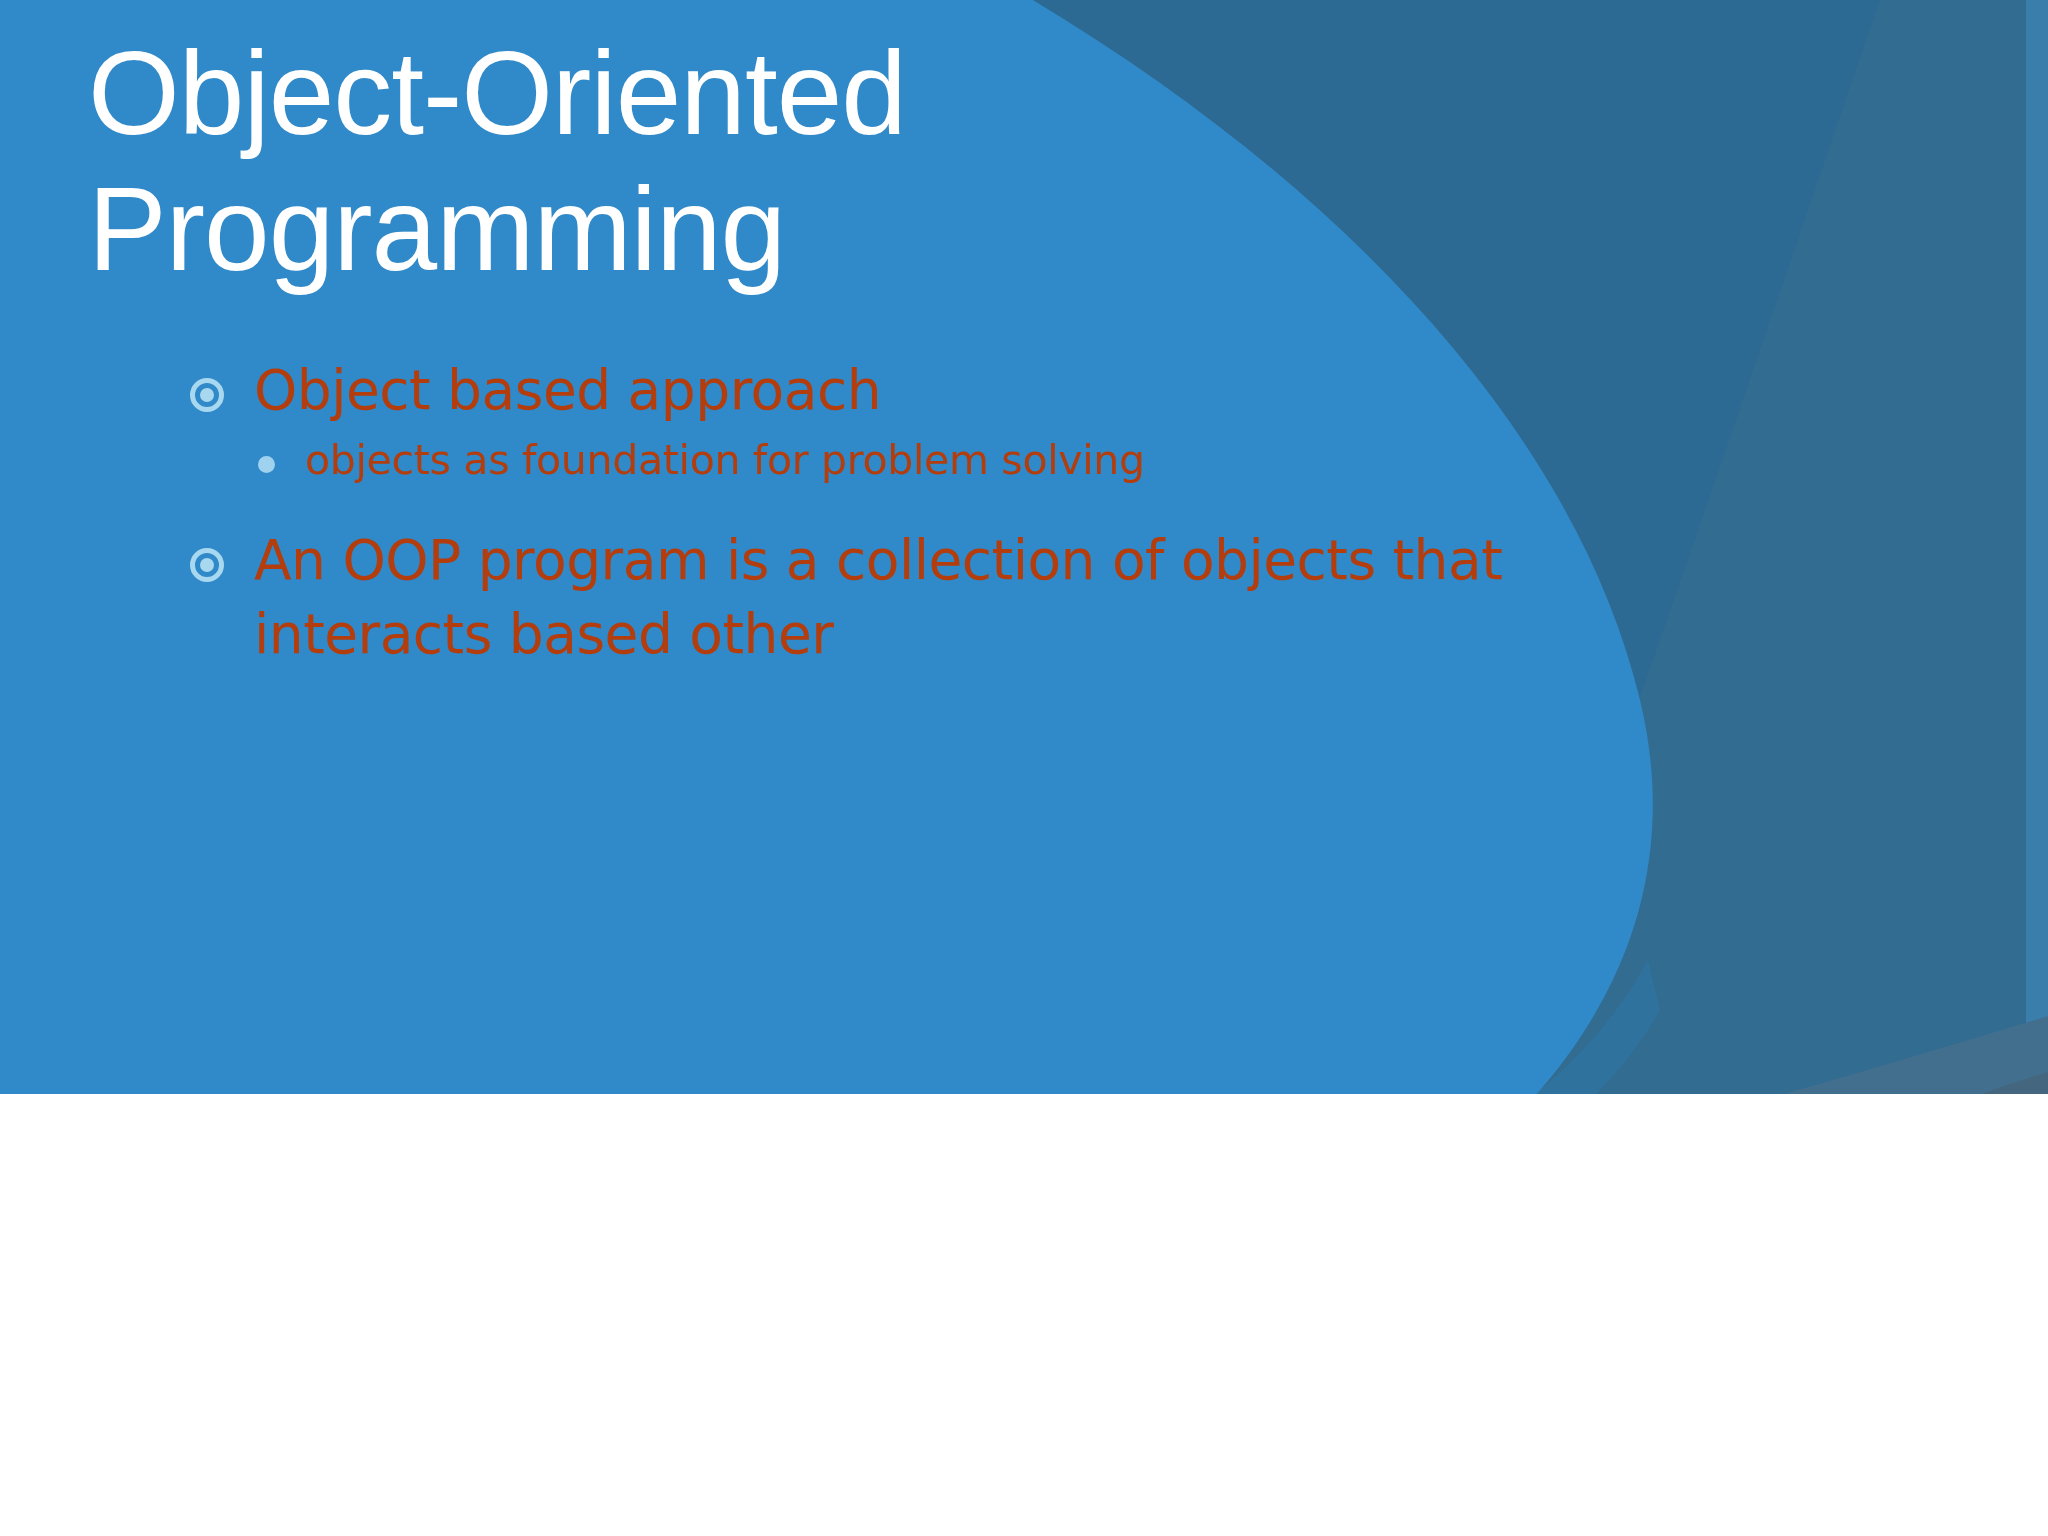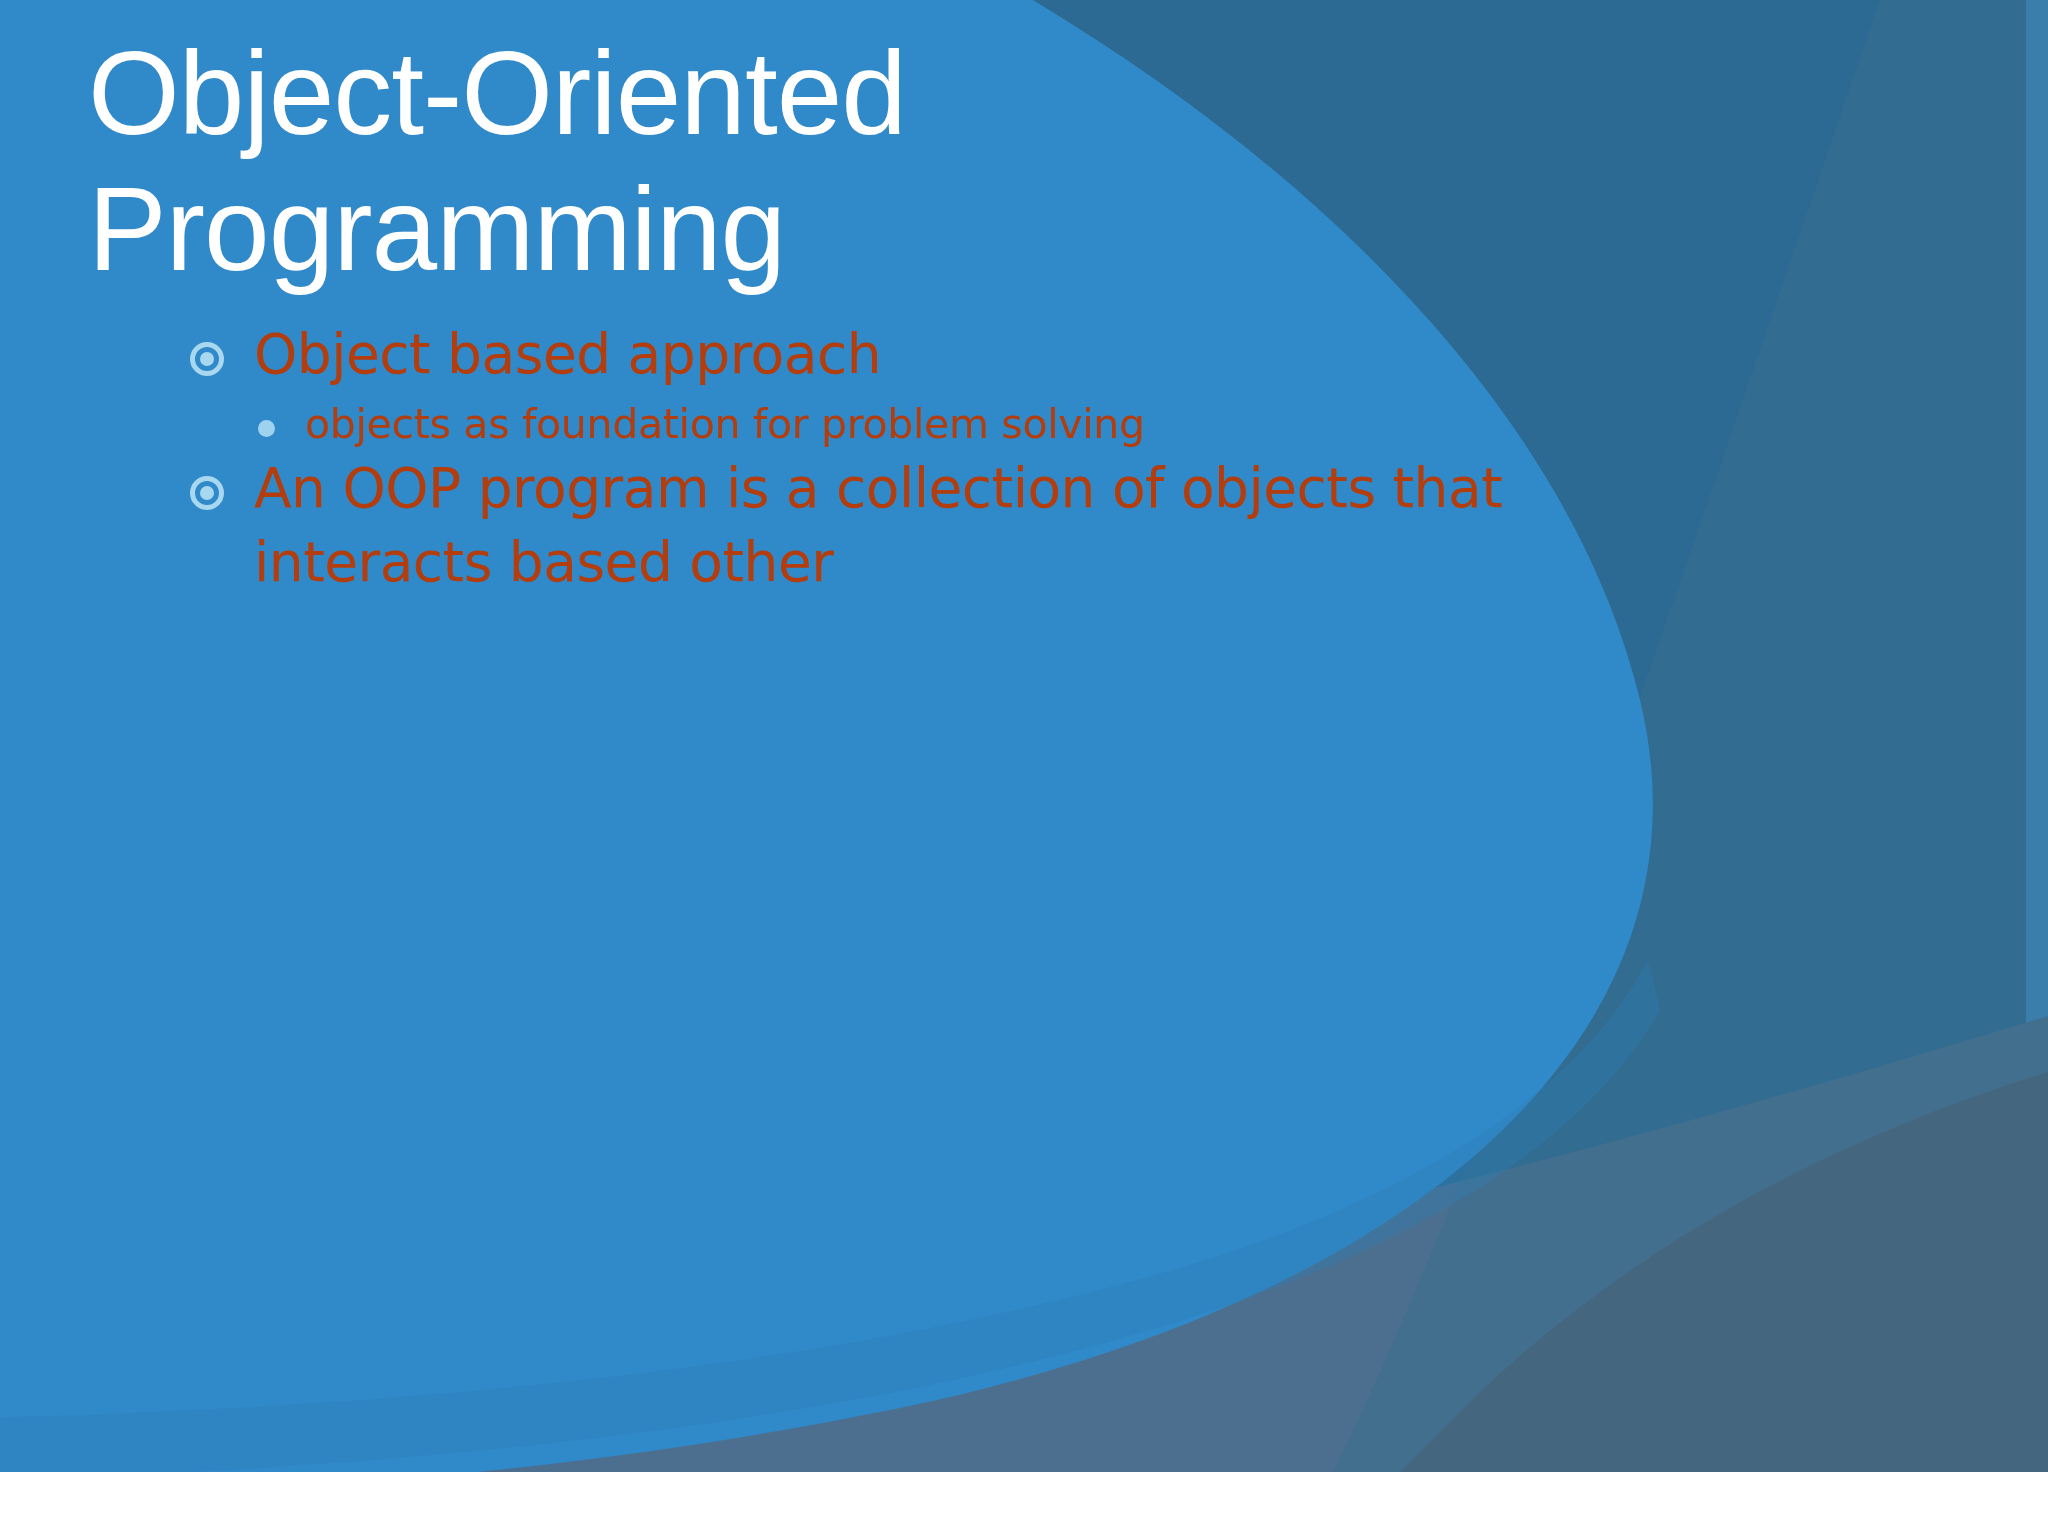--- a/index.html
+++ b/index.html
@@ -4,21 +4,21 @@
 <style>
   html, body {
     margin: 0;
     padding: 0;
     background: #ffffff;
   }
 
   #slide {
     position: relative;
     width: 2048px;
-    height: 1472px;
+    height: 1094px;
     overflow: hidden;
     background: #3089c8;
     font-family: "Liberation Sans", sans-serif;
   }
 
   
   #bg-svg {
     position: absolute;
     left: 0;
     top: 0;
@@ -55,20 +55,21 @@
   }
 
   .bullet-row {
     display: flex;
     align-items: flex-start;
     color: #b33d0d;
   }
 
   .bullet-row.level-1 {
     margin-bottom: 6px;
+    margin-top: 36px;
   }
 
   .bullet-row.level-2 {
     padding-left: 68px;
   }
 
   
   .marker-l1 {
     flex: 0 0 auto;
     width: 34px;

